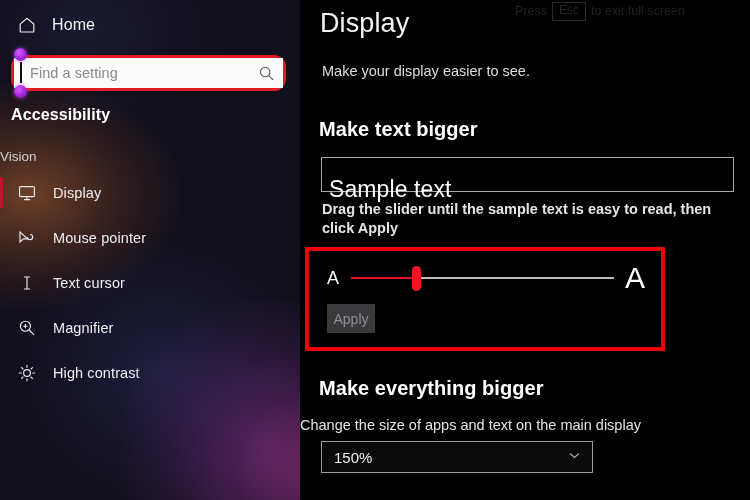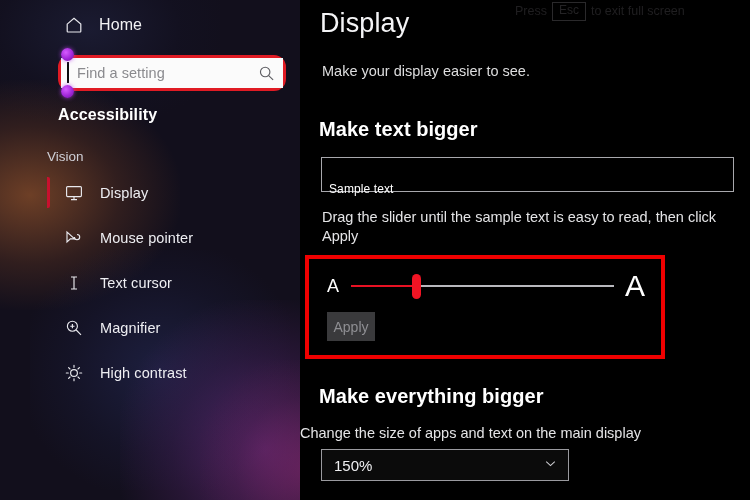--- a/index.html
+++ b/index.html
@@ -34,21 +34,21 @@
     background:radial-gradient(ellipse at center, rgba(150,40,110,.45) 0%, rgba(90,28,75,.22) 48%, rgba(40,18,45,0) 76%);
   }
   .glow-blue {
     left:30px; top:250px; width:260px; height:240px;
     background:radial-gradient(ellipse at center, rgba(38,44,92,.55) 0%, rgba(28,32,68,.26) 50%, rgba(18,20,40,0) 78%);
   }
   .glow-top {
     left:-40px; top:-60px; width:260px; height:180px;
     background:radial-gradient(ellipse at center, rgba(30,32,58,.70) 0%, rgba(20,20,40,.30) 50%, rgba(12,12,24,0) 78%);
   }
-  .sb-content { position:relative; z-index:3;margin-left:47px; }
+  .sb-content { position:relative; z-index:3; }
 
   
   .home-row {
     display:flex; align-items:center; gap:15px;
     height:34px; padding-left:17px; margin-top:8px;
   }
   .home-row .label { font-size:16px; color:#f2f2f4; letter-spacing:.1px; }
 
   
   .search-wrap { position:relative; margin:13px 14px 0 11px; }
@@ -131,24 +131,24 @@
   }
   .sec-head {
     font-size:20px; color:#fff; font-weight:bold;
     padding-left:19px; margin-top:39px; letter-spacing:.05px;
   }
   .sample-box {
     margin:16px 16px 0 21px;
     height:35px; border:1px solid #a8a8ad;
     display:flex; align-items:center; padding-left:7px;
   }
-  .sample-box .txt { font-size:12px; color:#fff; letter-spacing:.1px;margin-top:29px; }
+  .sample-box .txt { font-size:23px; color:#fff; letter-spacing:.1px;margin-top:29px; }
   .help-text {
     font-size:14.5px; color:#e4e4e6; line-height:1.32;
-    padding-left:22px; padding-right:30px; margin-top:16px;
+    padding-left:22px; padding-right:30px; margin-top:8px;font-weight:bold;
   }
 
   
   .annot {
     position:relative;
     margin:9px 85px 0 5px;
     border:4px solid #f00000;
     padding:12px 16px 14px 18px;
   }
   .slider-row { display:flex; align-items:center; gap:0; height:30px; }
@@ -178,21 +178,21 @@
     color:#8f8f93; font-size:14px;
     font-family:"Liberation Sans", sans-serif;
     display:flex; align-items:center; justify-content:center;
   }
   .sec-head2 {
     font-size:20px; color:#fff; font-weight:bold;
     padding-left:19px; margin-top:26px; letter-spacing:.05px;
   }
   .desc2 { font-size:14.5px; color:#e4e4e6; margin-top:17px; }
   .dropdown {
-    margin:8px 0 0 21px; width:248px; height:32px;
+    margin:8px 0 0 21px; width:272px; height:32px;
     background:#0b0b0b; border:1px solid #9a9a9f;
     display:flex; align-items:center; justify-content:space-between;
     padding:0 11px 0 12px;
   }
   .dropdown .val { font-size:15px; color:#f0f0f2; }
 </style>
 </head>
 <body>
 
 <div id="app">

